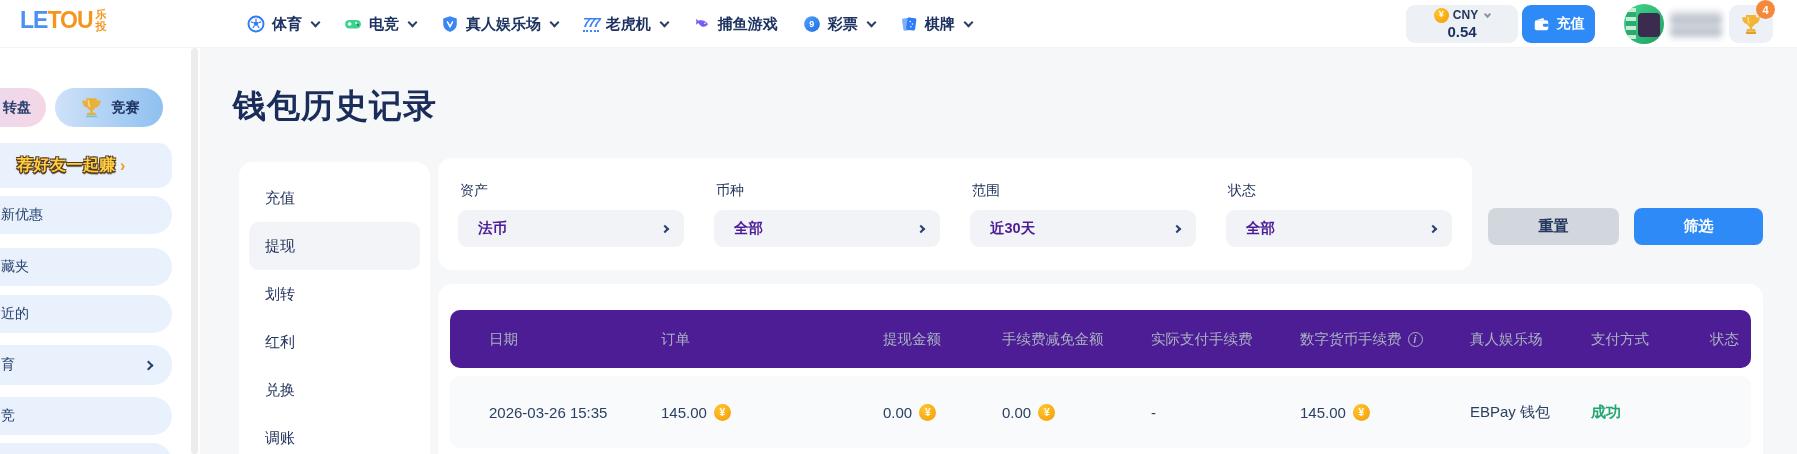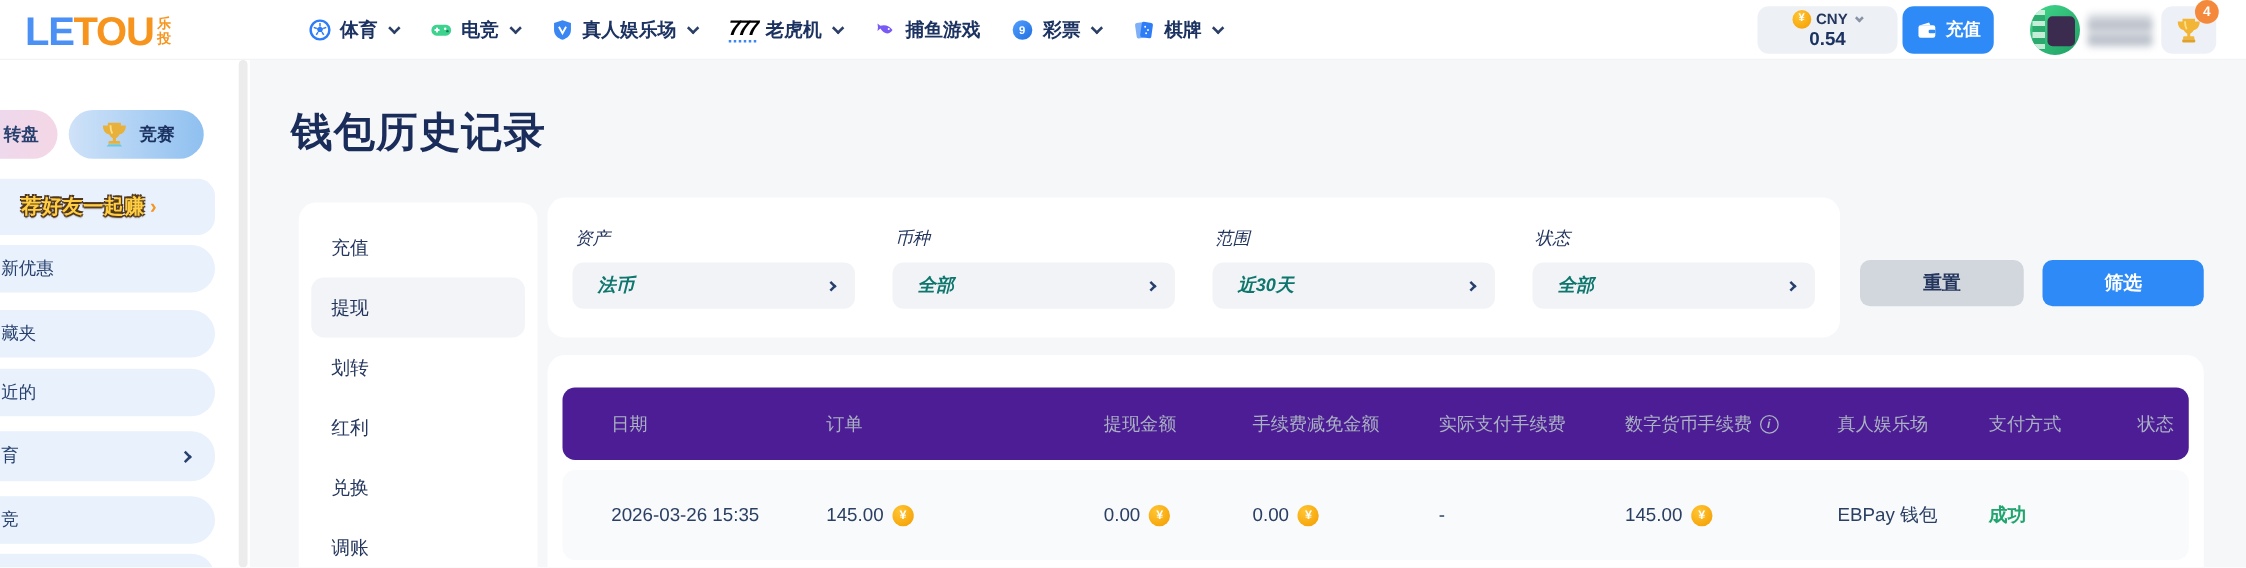--- a/index.html
+++ b/index.html
@@ -2,31 +2,31 @@
 <html><head>
 <meta charset="utf-8">
 <style>
   * { margin:0; padding:0; box-sizing:border-box; }
   body { background:#fff; font-family:"Liberation Sans","DejaVu Sans",sans-serif; }
   .screen { position:relative; width:1797px; height:454px; background:#fff; overflow:hidden; }
 
   
   .topbar { position:absolute; left:0; top:0; width:1797px; height:48px; background:#fff; border-bottom:1px solid #f2f3f5; z-index:10; }
   .logo { position:absolute; left:20px; top:7px; display:flex; align-items:center; cursor:pointer; }
-  .logo b { font-size:32px; font-weight:800; letter-spacing:-1px; font-family:"Liberation Sans",sans-serif; }
+  .logo b { font-size:23px; font-weight:800; letter-spacing:-1px; font-family:"Liberation Sans",sans-serif; }
   .logo .le { color:#4a90f5; }
   .logo .tou { color:#f7941d; }
   .logo-cn { display:flex; flex-direction:column; margin-left:3px; line-height:1.05; }
   .logo-cn span { font-size:11px; color:#f7941d; font-weight:700; }
 
   .nav { position:absolute; left:247px; top:0; height:48px; display:flex; align-items:center; gap:25px; }
   .nav-item { display:flex; align-items:center; gap:7px; font-size:15px; font-weight:700; color:#1c3261; cursor:pointer; white-space:nowrap; }
   .chev-down { display:inline-block; width:7px; height:7px; border-right:2px solid #2b3f66; border-bottom:2px solid #2b3f66; transform:rotate(45deg); margin-top:-4px; margin-left:3px; }
   .icon18 { width:18px; height:18px; display:block; }
-  .slots-777 { font-style:italic; font-weight:900; color:#000000; font-size:17px; letter-spacing:-2px; border-bottom:2px dotted #3a86f2; line-height:1; padding-bottom:1px; }
+  .slots-777 { font-style:italic; font-weight:900; color:#3b82f6; font-size:13px; letter-spacing:-2px; border-bottom:2px dotted #3a86f2; line-height:1; padding-bottom:1px; }
 
   .balance-pill { position:absolute; left:1406px; top:5px; width:112px; height:38px; background:#edf0f5; border-radius:9px; display:flex; flex-direction:column; align-items:center; justify-content:center; cursor:pointer; }
   .balance-top { display:flex; align-items:center; gap:4px; font-size:12px; font-weight:700; color:#24365e; line-height:1.1; }
   .balance-top .chev-down { width:5px; height:5px; border-color:#8a93a6; margin-top:-2px; }
   .balance-amount { font-size:15px; font-weight:800; color:#1c3261; line-height:1.15; }
   .coin { display:inline-flex; align-items:center; justify-content:center; width:15px; height:15px; border-radius:50%; background:radial-gradient(circle at 35% 30%, #ffc531, #f49b00); color:#fff; font-size:9px; font-weight:800; flex:0 0 auto; }
   .coin.c17 { width:17px; height:17px; font-size:10px; }
 
   .deposit-btn { position:absolute; left:1522px; top:5px; width:73px; height:38px; background:#2e8af6; border-radius:9px; display:flex; align-items:center; justify-content:center; gap:7px; color:#fff; font-size:14px; font-weight:700; cursor:pointer; border:none; }
 
@@ -51,24 +51,24 @@
 
   
   .main { position:absolute; left:200px; top:48px; width:1597px; height:406px; background:#f6f7f9; overflow:hidden; }
   .page-title { position:absolute; left:33px; top:36px; font-size:33px; font-weight:800; color:#1a2c5a; letter-spacing:1px; }
 
   .menu-card { position:absolute; left:39px; top:114px; width:191px; height:340px; background:#fff; border-radius:14px; padding:12px 10px; }
   .menu-item { height:48px; display:flex; align-items:center; padding-left:16px; font-size:15px; color:#24365e; cursor:pointer; border-radius:10px; }
   .menu-item.active { background:#f2f4f7; }
 
   .filter-card { position:absolute; left:238px; top:110px; width:1034px; height:112px; background:#fff; border-radius:14px; padding:24px 20px 0 20px; }
-  .filter-groups { display:flex; gap:30px;font-style:italic; }
+  .filter-groups { display:flex; gap:30px; }
   .filter-group { flex:1; }
   .filter-label { font-size:14px; color:#24365e; margin-bottom:10px; padding-left:2px; }
-  .filter-select { height:37px; background:#f1f3f6; border-radius:9px; display:flex; align-items:center; justify-content:space-between; padding:0 16px 0 20px; font-size:14.5px; font-weight:600; color:#0f766e; cursor:pointer; }
+  .filter-select { height:37px; background:#f1f3f6; border-radius:9px; display:flex; align-items:center; justify-content:space-between; padding:0 16px 0 20px; font-size:14.5px; font-weight:600; color:#4c1d95; cursor:pointer; }
   .filter-select .chev-right { width:6px; height:6px; border-width:2.2px; }
 
   .reset-btn { position:absolute; left:1288px; top:160px; width:131px; height:37px; background:#d2d6dd; border:none; border-radius:8px; color:#24365e; font-size:15px; font-weight:700; cursor:pointer; }
   .apply-btn { position:absolute; left:1434px; top:160px; width:129px; height:37px; background:#2e8af6; border:none; border-radius:8px; color:#fff; font-size:15px; font-weight:700; cursor:pointer; }
 
   .table-card { position:absolute; left:238px; top:236px; width:1325px; height:230px; background:#fff; border-radius:14px; padding:26px 12px 0 12px; }
   .tgrid { display:grid; grid-template-columns:172px 222px 119px 149px 149px 170px 121px 119px 1fr; align-items:center; padding-left:39px; }
   .thead { height:58px; background:#4c1d95; border-radius:10px; color:#aab2c1; font-size:14.5px; }
   .trow { margin-top:8px; height:72px; background:#f8fafb; border-radius:10px; color:#2a3f63; font-size:15px; font-weight:500; }
   .cell-amount { display:flex; gap:7px; }

